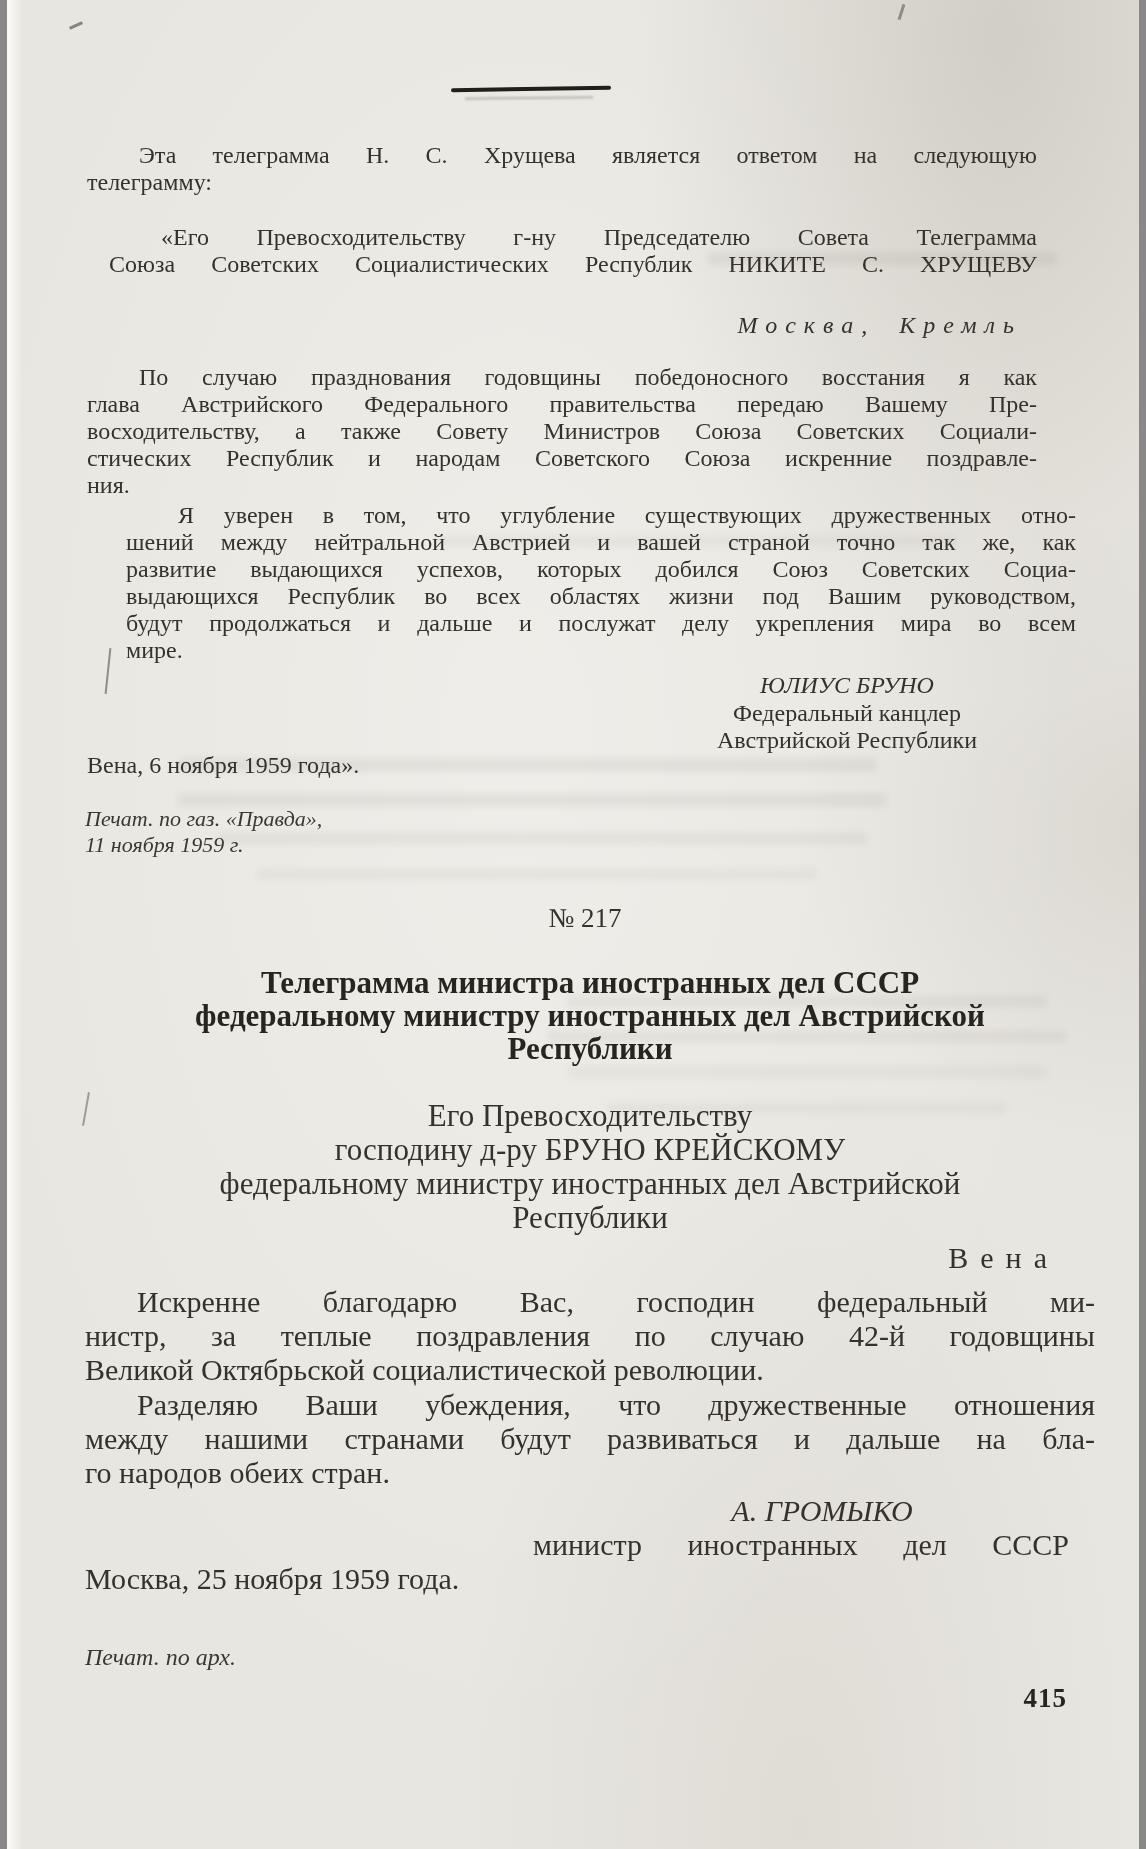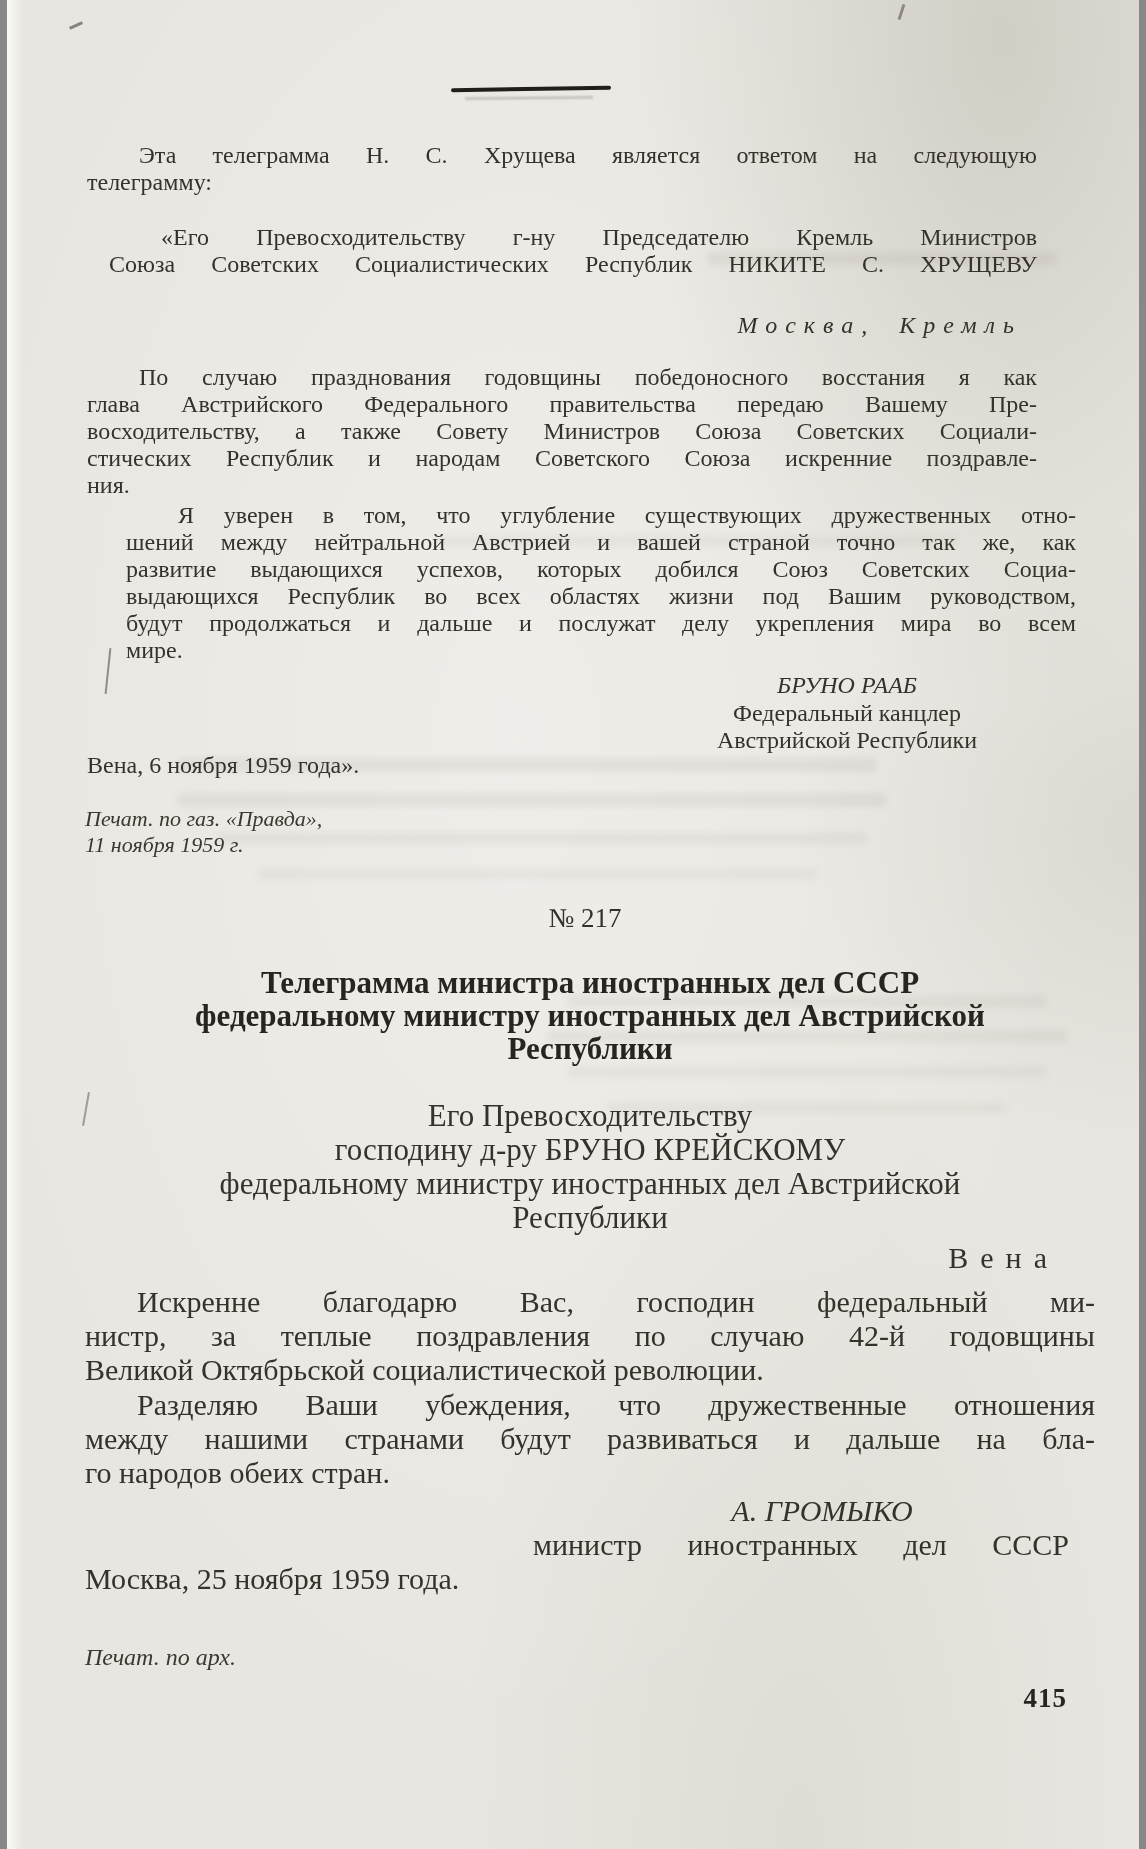--- a/index.html
+++ b/index.html
@@ -60,21 +60,21 @@
 
   <div class="divider"></div>
   <div class="divider-ghost"></div>
 
   <div class="abs t1" style="left:80px; top:142px; width:950px;">
     <div class="jline first">Эта телеграмма Н. С. Хрущева является ответом на следующую</div>
     <div class="lline">телеграмму:</div>
   </div>
 
   <div class="abs t1" style="left:102px; top:224px; width:928px;">
-    <div class="jline first">«Его Превосходительству г-ну Председателю Кремль Министров</div>
+    <div class="jline first">«Его Превосходительству г-ну Председателю Совета Телеграмма</div>
     <div class="jline">Союза Советских Социалистических Республик НИКИТЕ С. ХРУЩЕВУ</div>
   </div>
 
   <div class="abs t1 spread" style="right:117px; top:312px;font-style:italic;">Москва, Кремль</div>
 
   <div class="abs t1" style="left:80px; top:364px; width:950px;">
     <div class="jline first">По случаю празднования годовщины победоносного восстания я как</div>
     <div class="jline">глава Австрийского Федерального правительства передаю Вашему Пре-</div>
     <div class="jline">восходительству, а также Совету Министров Союза Советских Социали-</div>
     <div class="jline">стических Республик и народам Советского Союза искренние поздравле-</div>
@@ -84,21 +84,21 @@
   <div class="abs t1" style="left:80px; top:502px; width:950px;margin-left:39px;">
     <div class="jline first">Я уверен в том, что углубление существующих дружественных отно-</div>
     <div class="jline">шений между нейтральной Австрией и вашей страной точно так же, как</div>
     <div class="jline">развитие выдающихся успехов, которых добился Союз Советских Социа-</div>
     <div class="jline">выдающихся Республик во всех областях жизни под Вашим руководством,</div>
     <div class="jline">будут продолжаться и дальше и послужат делу укрепления мира во всем</div>
     <div class="lline">мире.</div>
   </div>
 
   <div class="abs t1 center" style="left:660px; top:672px; width:360px; line-height:27.5px;">
-    <div class="ital">БРУНО РААБ</div>
+    <div class="ital">ЮЛИУС БРУНО</div>
     <div>Федеральный канцлер</div>
     <div>Австрийской Республики</div>
   </div>
 
   <div class="abs t1" style="left:80px; top:752px;">Вена, 6 ноября 1959 года».</div>
 
   <div class="abs src1" style="left:78px; top:806px; width:420px;">
     <div>Печат. по газ. «Правда»,</div>
     <div>11 ноября 1959 г.</div>
   </div>

